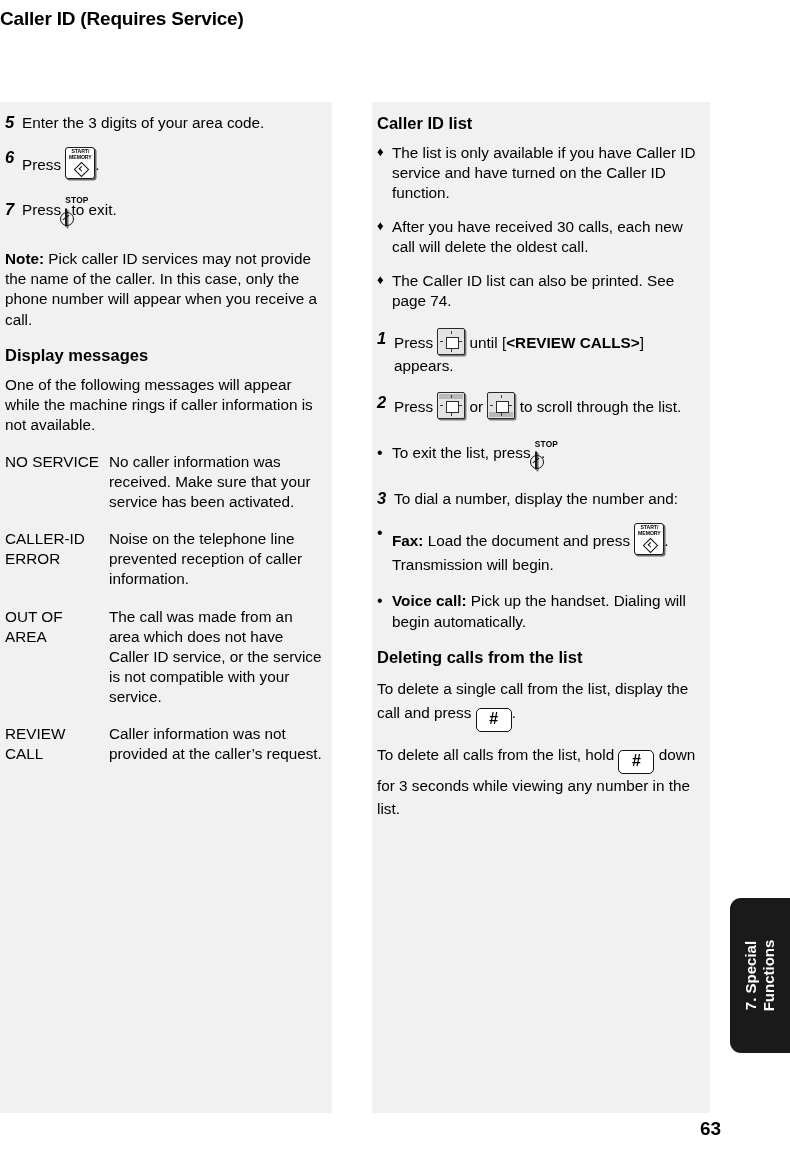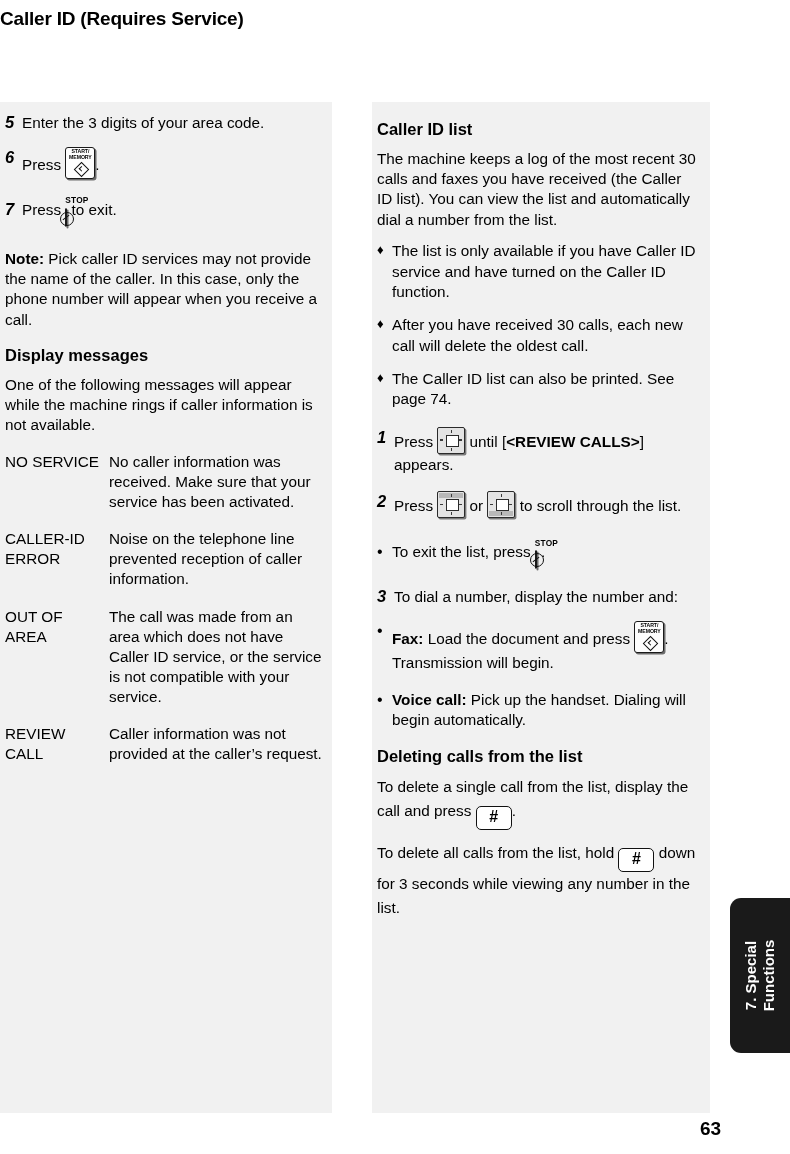--- a/index.html
+++ b/index.html
@@ -335,22 +335,21 @@
       <td class="msg-code">REVIEW CALL</td>
       <td>Caller information was not provided at the caller’s request.</td>
     </tr>
   </tbody>
     </table>
 
 </div>
 
 <div class="col col-right">
 
-  <div class="h2" style="margin-top:8px">Caller ID list</div>
-  <div class="para">The machine keeps a log of the most recent 30 calls and faxes you have received (the Caller ID list). You can view the list and automatically dial a number from the list.</div>
+  <div class="h2" style="margin-top:2px">Caller ID list</div>
 
   <div class="bullet">
     <span class="bullet-mark">♦</span>
     <span class="bullet-body">The list is only available if you have Caller ID service and have turned on the Caller ID function.</span>
   </div>
   <div class="bullet">
     <span class="bullet-mark">♦</span>
     <span class="bullet-body">After you have received 30 calls, each new call will delete the oldest call.</span>
   </div>
   <div class="bullet">

